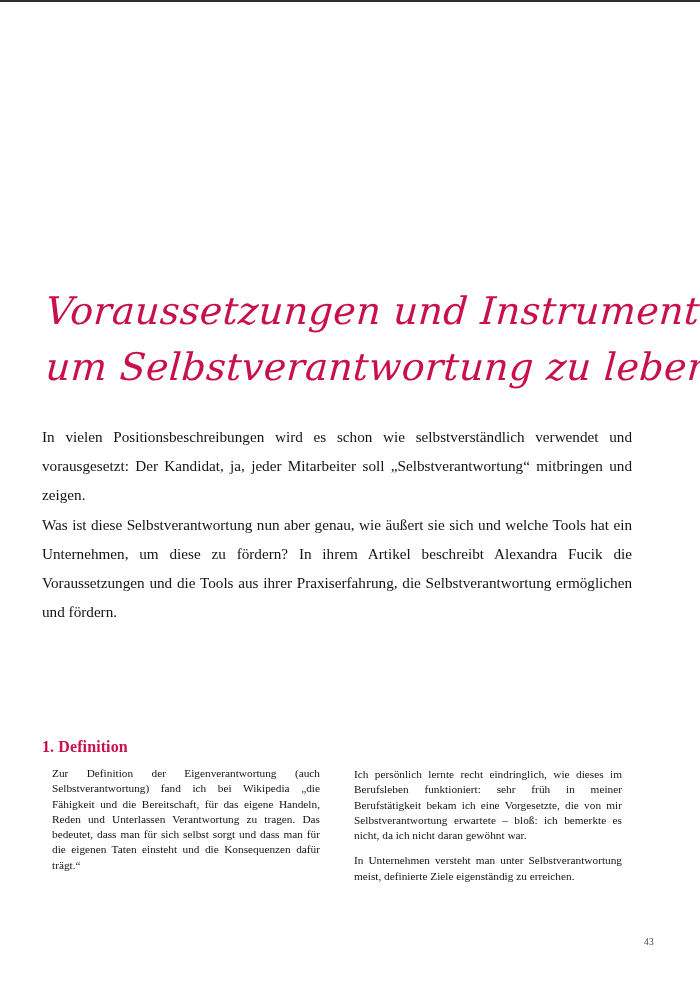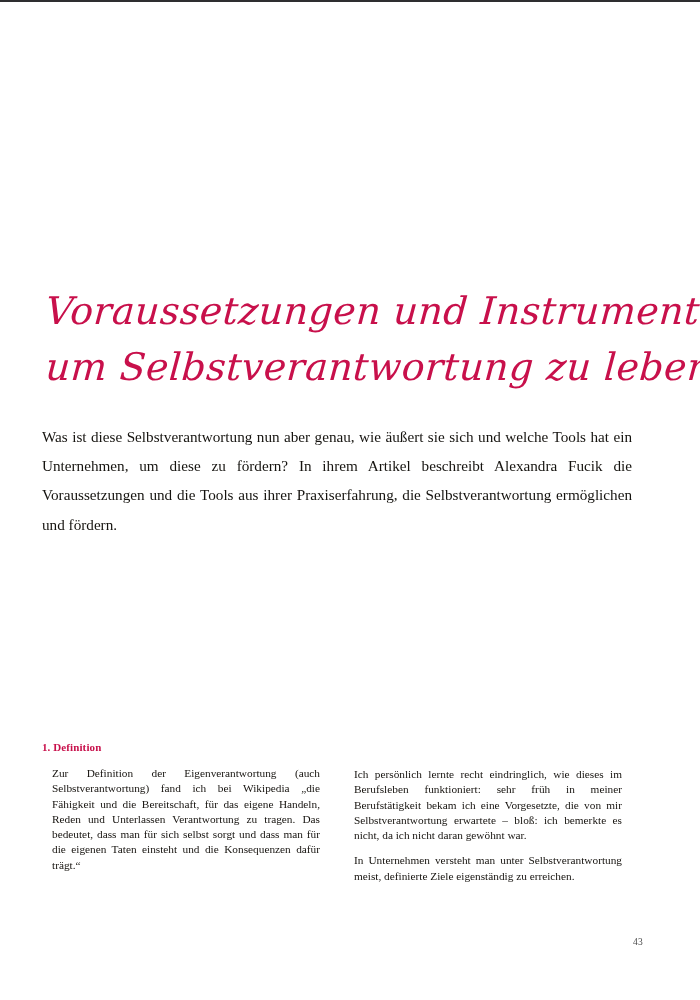--- a/index.html
+++ b/index.html
@@ -95,35 +95,35 @@
   }
 
   .col.col-right {
     width: 288px;
     padding-top: 19px; 
   }
 
   .section-heading {
     margin: 0 0 1px 0;
     color: #c8104b;
-    font-size: 11px;
+    font-size: 16px;
     line-height: 18px;
     font-weight: bold;
     text-align: left;
     letter-spacing: 0.1px;
   }
 
   .col p {
     margin: 10px;
   }
 
   
   .folio {
     position: absolute;
-    right: 57px;
+    right: 46px;
     top: 936px;
     color: #4a4a4a;
     font-size: 9.5px;
     line-height: 12px;
     letter-spacing: 0.3px;
     text-align: center;
   }
 </style>
 </head>
 <body>
@@ -131,20 +131,21 @@
 <div class="page">
 
   <div class="scan-edge-top"></div>
 
   <div class="title-block">
     <div class="title-line line-1">Voraussetzungen und Instrumente,</div>
     <div class="title-line line-2">um Selbstverantwortung zu leben</div>
   </div>
 
   <div class="intro">
+    <p>In vielen Positionsbeschreibungen wird es schon wie selbstverständlich verwendet und vorausgesetzt: Der Kandidat, ja, jeder Mitarbeiter soll „Selbstverantwortung“ mitbringen und zeigen.</p>
     <p>Was ist diese Selbstverantwortung nun aber genau, wie äußert sie sich und welche Tools hat ein Unternehmen, um diese zu fördern? In ihrem Artikel beschreibt Alexandra Fucik die Voraussetzungen und die Tools aus ihrer Praxiserfahrung, die Selbstverantwortung ermöglichen und fördern.</p>
   </div>
 
   <div class="columns">
 
     <div class="col col-left">
       <h2 class="section-heading">1. Definition</h2>
       <p>Zur Definition der Eigenverantwortung (auch Selbstverantwortung) fand ich bei Wikipedia „die Fähigkeit und die Bereitschaft, für das eigene Handeln, Reden und Unterlassen Verantwortung zu tragen. Das bedeutet, dass man für sich selbst sorgt und dass man für die eigenen Taten einsteht und die Konsequenzen dafür trägt.“</p>
     </div>
 

